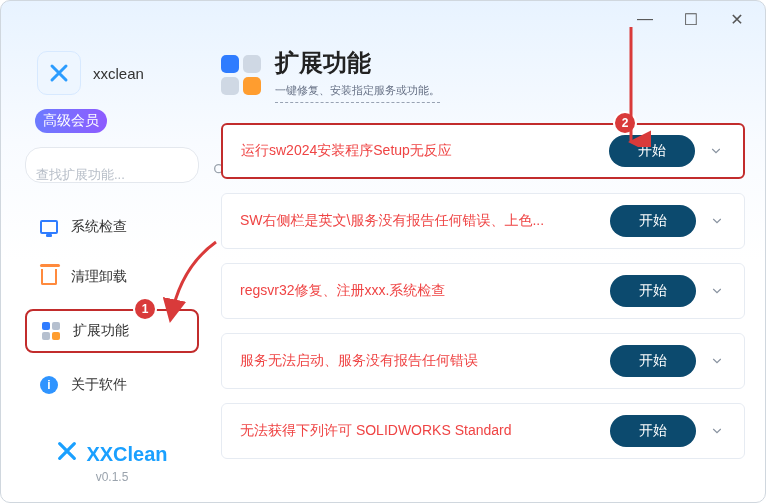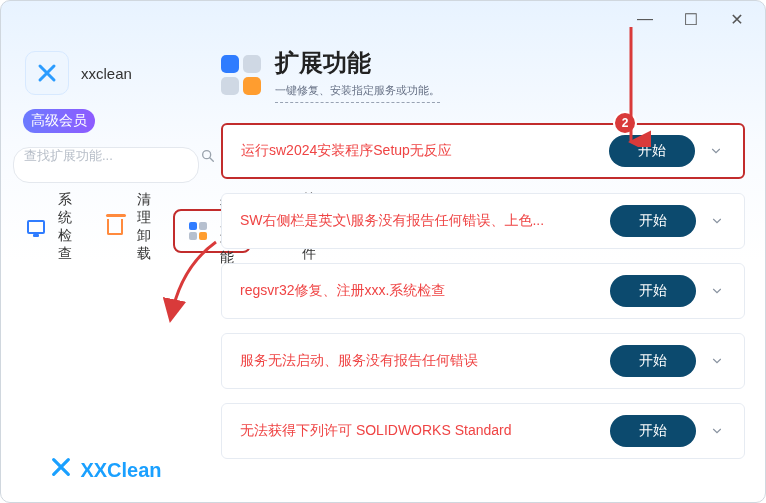--- a/index.html
+++ b/index.html
@@ -11,42 +11,42 @@
   border-radius: 10px;
   position: relative;
   overflow: hidden;
 }
 .titlebar {
   height: 36px; display: flex; justify-content: flex-end; align-items: center;
   padding-right: 6px; gap: 2px;
 }
 .tbtn { width: 44px; height: 30px; display: flex; align-items: center; justify-content: center; color: #555; }
 .layout { display: flex; height: calc(100% - 36px); }
-.sidebar { width: 210px; padding: 0 12px 14px 12px; display: flex; flex-direction: column; }
+.sidebar { width: 210px; padding: 0 12px 14px 24px; display: flex; flex-direction: column; }
 .brand { display: flex; align-items: center; gap: 12px; padding: 14px 6px 6px 12px; }
 .brand-ico {
   width: 44px; height: 44px; border-radius: 10px; background: #eef6ff;
   display: flex; align-items: center; justify-content: center; color: #2b9cff; font-weight: 700;
   border: 1px solid #d7e9ff;
 }
 .brand-name { font-size: 15px; color: #333; }
 .badge {
   margin: 8px 0 14px 10px; width: 72px; height: 24px; border-radius: 12px;
   background: linear-gradient(90deg, #6c7bff, #8e5bff);
   color: #fff; font-size: 14px; display: flex; align-items: center; justify-content: center;
 }
 .search {
   height: 36px; border-radius: 16px; background: #fff; border: 1px solid #e4e8ee;
-  display: flex; align-items: flex-start; padding: 0 10px; 
+  display: flex; align-items: flex-end; padding: 0 10px; 
 }
 .search input {
   flex: 1; border: none; outline: none; font-size: 13px; color: #333; background: transparent;
 }
 .search input::placeholder { color: #b7bec8; }
-.nav { margin-top: 22px; display: flex; flex-direction: row; gap: 6px; text-align: center; }
+.nav { margin-top: 22px; display: flex; flex-direction: column; gap: 6px; text-align: center; }
 .nav-item {
   height: 44px; border-radius: 8px; display: flex; align-items: center; gap: 12px;
   padding: 0 14px; font-size: 14px; color: #333; cursor: pointer;
 }
 .nav-item .nico { width: 20px; display: flex; align-items: center; justify-content: center; }
 .nav-item.active {
   border: 2px solid #c22c2c;
   position: relative;
 }
 .nav-item.active .tiles .t1 { background: #2f7cff; }
@@ -167,20 +167,21 @@
 
       <div class="footer-brand">
         <div class="fb-row">
           <span class="fb-logo">
             <svg width="22" height="22" viewBox="0 0 24 24">
                 <path d="M4 4 L20 20 M20 4 L4 20" stroke="#1aa0ff" stroke-width="3.5" stroke-linecap="round" fill="none"></path>
               </svg>
           </span>
           <span class="fb-name">XXClean</span>
         </div>
+        <div class="fb-ver">v0.1.5</div>
       </div>
     </aside>
 
     <main class="main">
       <div class="hdr">
         <div class="tiles">
             <span class="t1"></span>
             <span></span>
             <span></span>
             <span class="t4"></span>

